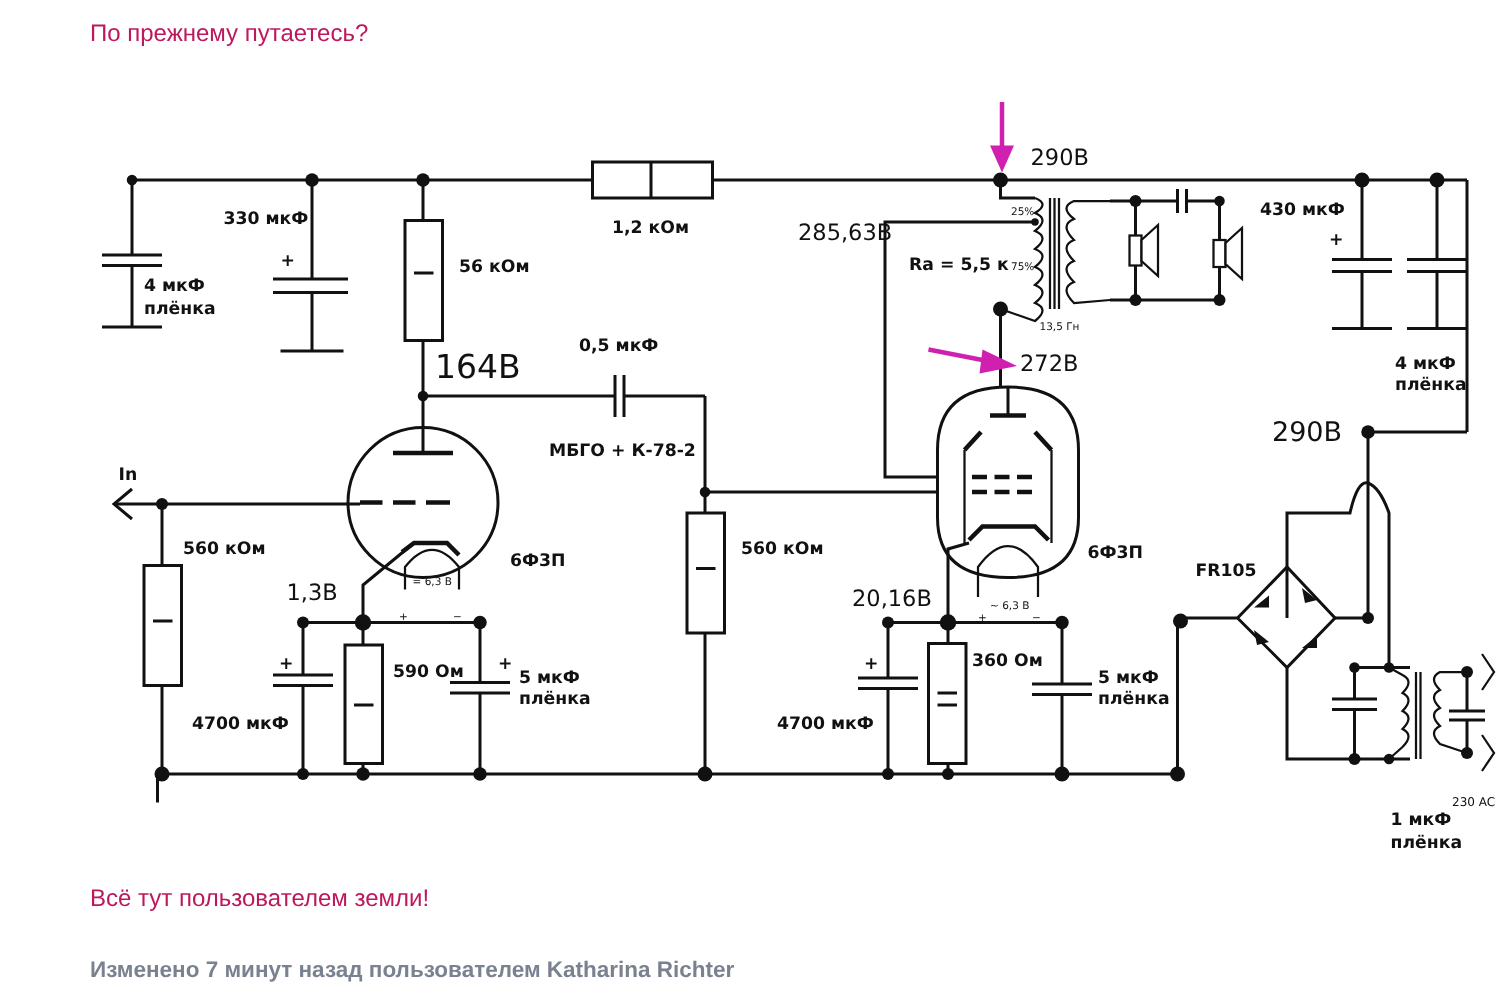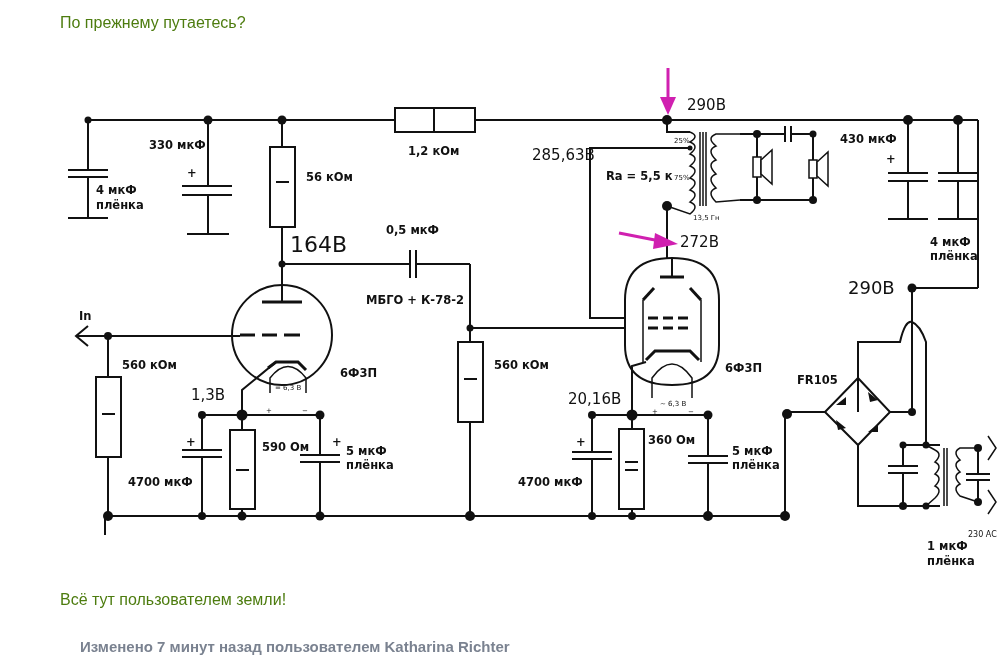--- a/index.html
+++ b/index.html
@@ -1,21 +1,21 @@
 <!DOCTYPE html>
 <html><head>
 <meta charset="utf-8">
 <style>
   html, body { margin:0; padding:0; background:#ffffff; }
   body { width:1007px; height:669px; position:relative; overflow:hidden;
          font-family:"Liberation Sans", sans-serif; }
-  .post-text { position:absolute; left:60px; font-size:16px; color:#4d7c0f; }
+  .post-text { position:absolute; left:60px; font-size:16px; color:#be185d; }
   #q-text { top:14px; }
   #a-text { top:591px; }
-  #edit-note { position:absolute; left:60px; top:638px; font-size:15px; font-weight:bold; color:#7a8290;margin-left:20px; }
+  #edit-note { position:absolute; left:60px; top:638px; font-size:15px; font-weight:bold; color:#7a8290; }
   #schematic { position:absolute; left:0; top:55px; }
   svg text { font-family:"DejaVu Sans", sans-serif; fill:#111; }
   .lbl { font-size:11.5px; font-weight:bold; }
   .vlt { font-size:15px; }
   .vbig { font-size:22px; }
   .tiny { font-size:7px; }
   .w { stroke:#111; stroke-width:2; fill:none; }
   .wt { stroke:#111; stroke-width:1.5; fill:none; }
   .plate { stroke:#111; stroke-width:3; fill:none; }
 </style>

